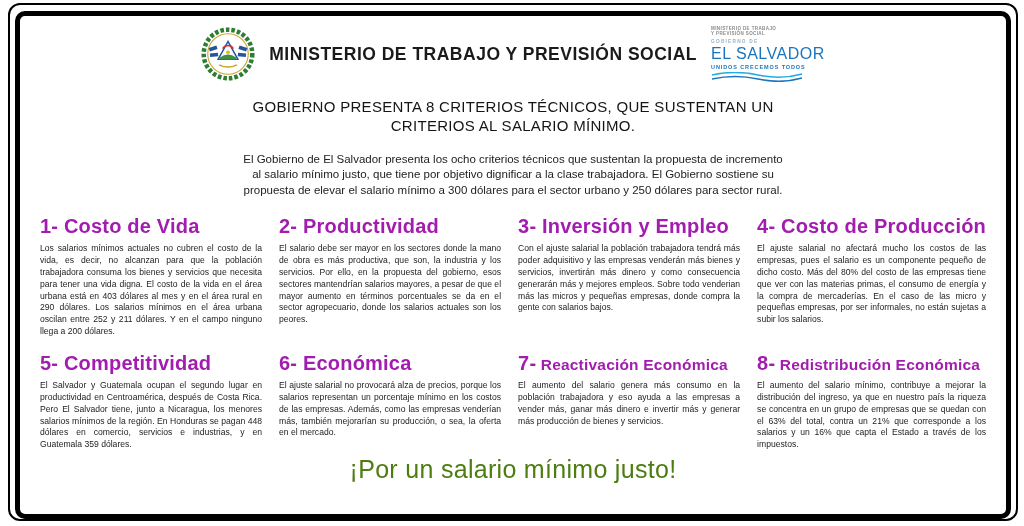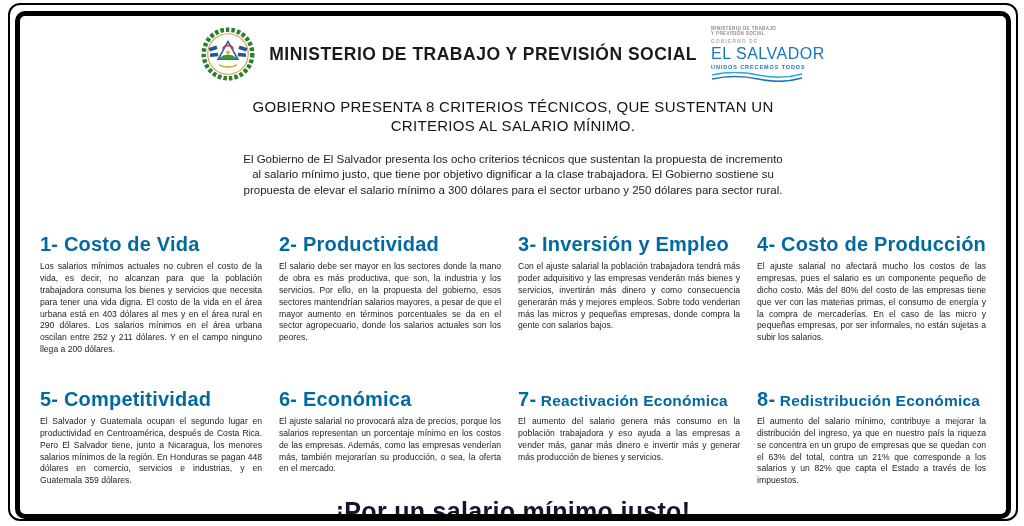--- a/index.html
+++ b/index.html
@@ -62,32 +62,32 @@
   }
   
   .grid {
     display: grid;
     grid-template-columns: repeat(4, 1fr);
     column-gap: 17px; row-gap: 14px;
     padding: 0 20px 0 20px;
     margin-top: 16px;
   }
   .section h2 {
-    font-size: 20px; font-weight: bold; color: #0369a1;
-    margin-bottom: 5px; letter-spacing: 0.2px; white-space: nowrap; margin-top: 18px;
+    font-size: 20px; font-weight: bold; color: #a21caf;
+    margin-bottom: 5px; letter-spacing: 0.2px; white-space: nowrap;
   }
   .section.small-head h2 { font-size: 15.5px; }
   .section.small-head h2 .num { font-size: 20px; }
   .section p {
     font-size: 8.6px; line-height: 1.38; text-align: justify; color: #1c1c1c;
   }
   
   .footer {
-    text-align: center; margin-top: 10px;
-    font-size: 25px; font-weight: bold; color: #0f172a; letter-spacing: 0.3px;
+    text-align: center; margin-top: 4px;
+    font-size: 25px; font-weight: normal; color: #4d7c0f; letter-spacing: 0.3px;
   }
 </style>
 </head>
 <body>
 
 <div class="outer-frame"></div>
 <div class="inner-frame">
 
   <div class="header">
     <svg class="crest" viewBox="0 0 60 60">
@@ -150,19 +150,19 @@
     <div class="section">
       <h2><span class="num">6-</span> <span>Económica</span></h2>
       <p>El ajuste salarial no provocará alza de precios, porque los salarios representan un  porcentaje mínimo en los costos de las empresas. Además, como las empresas venderían más, también mejorarían su producción, o sea, la oferta en el mercado.</p>
     </div>
     <div class="section small-head">
       <h2><span class="num">7-</span> <span>Reactivación Económica</span></h2>
       <p>El aumento del salario genera más consumo en la población trabajadora y eso ayuda a las empresas a vender más, ganar más dinero e invertir más y generar más producción de bienes y servicios.</p>
     </div>
     <div class="section small-head">
       <h2><span class="num">8-</span> <span>Redistribución Económica</span></h2>
-      <p>El aumento del salario mínimo, contribuye a mejorar la distribución del ingreso, ya que en nuestro país la riqueza  se concentra en un grupo de empresas que se quedan con el 63% del total, contra un 21% que corresponde a los salarios y un 82% que capta el Estado a través de los impuestos.</p>
+      <p>El aumento del salario mínimo, contribuye a mejorar la distribución del ingreso, ya que en nuestro país la riqueza  se concentra en un grupo de empresas que se quedan con el 63% del total, contra un 21% que corresponde a los salarios y un 16% que capta el Estado a través de los impuestos.</p>
     </div>
   </div>
 
   <div class="footer">¡Por un salario mínimo justo!</div>
 
 </div>
 
 </body></html>

